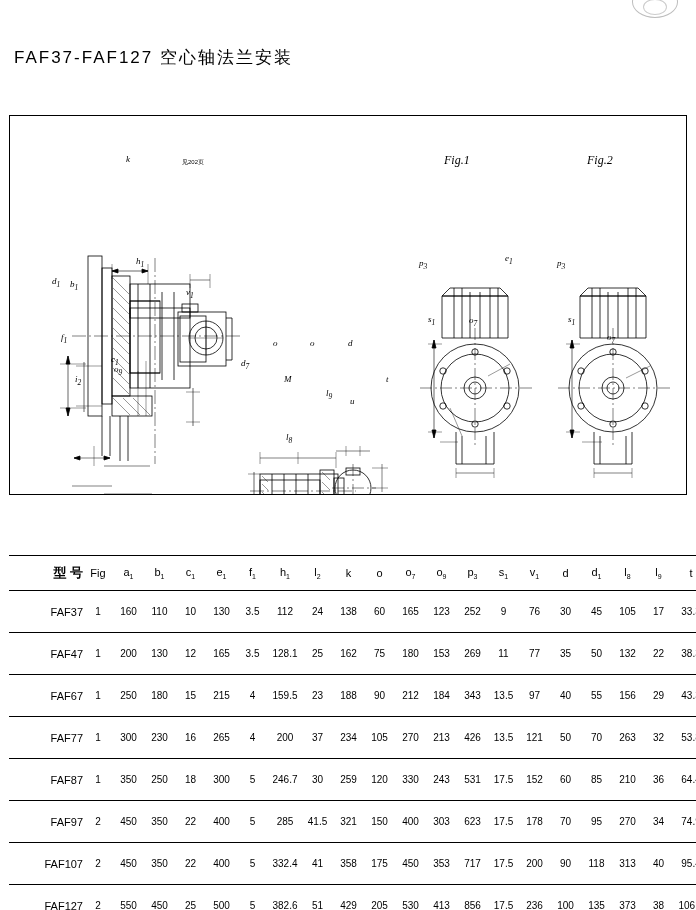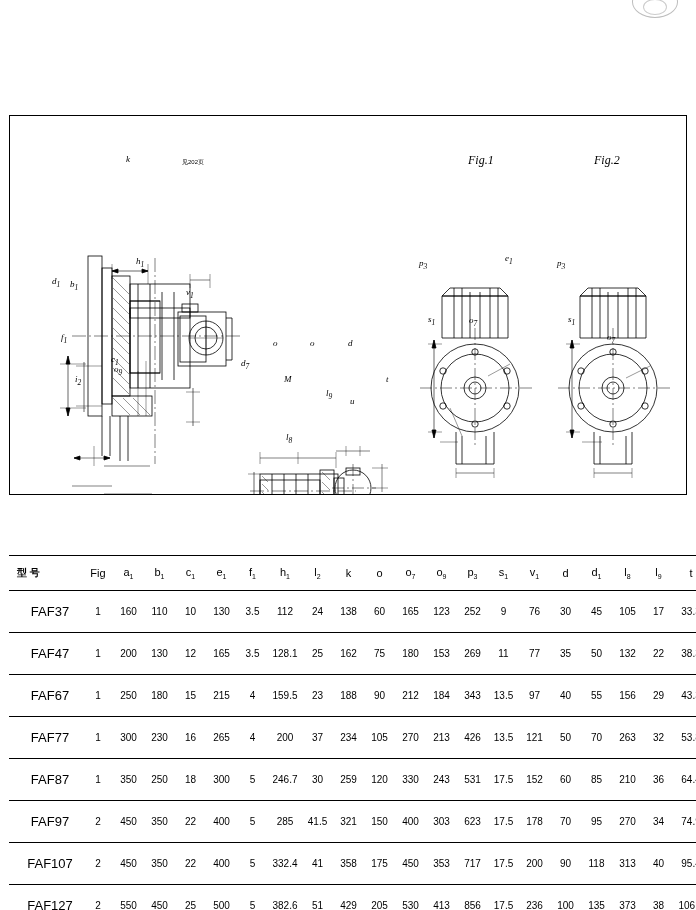--- a/index.html
+++ b/index.html
@@ -106,47 +106,48 @@
     font-weight: normal;
     font-family: "Liberation Sans", sans-serif;
   }
   table.spec thead th {
     border-top: 1px solid #000000;
     border-bottom: 1px solid #000000;
     height: 34px;
     font-size: 11px;
   }
   table.spec thead th.model-head {
-    font-size: 10px;
+    font-size: 13px;
     font-weight: 700;
-    text-align: left;
+    text-align: right;
     padding-left: 8px;
   }
   table.spec tbody td.model-cell {
-    text-align: center;
+    text-align: right;
     padding-left: 8px;
-    font-size: 13px;
+    font-size: 11px;
   }
   table.spec th sub, table.spec td sub {
     font-size: 7px;
   }
   .col-model { width: 74px; }
   .col-fig { width: 30px; }
   .col-n { width: 31px; }
   .col-wide { width: 34px; }
 </style>
 </head>
 <body>
 
 <div class="page">
 
   <div class="corner-mark">
     <div class="inner"></div>
   </div>
 
+  <div class="title">FAF37-FAF127 空心轴法兰安装</div>
 
   <div class="figure-box">
 
     <svg class="drawing" viewBox="0 0 676 378">
       <g stroke="#000" fill="none" stroke-width="0.8">
 
         <rect x="78" y="140" width="14" height="160"></rect>
         <rect x="92" y="152" width="10" height="136"></rect>
 
         <rect x="102" y="160" width="18" height="120"></rect>
@@ -331,22 +332,22 @@
         <path d="M562 224 L562 322" stroke-width="0.6"></path>
         <path d="M562 224 l-2 8 h4 z" fill="#000"></path>
         <path d="M562 322 l-2 -8 h4 z" fill="#000"></path>
         <path d="M584 352 L584 362 M622 352 L622 362" stroke-width="0.4"></path>
         <path d="M584 357 L622 357" stroke-width="0.5"></path>
         <path d="M616 262 L640 250" stroke-width="0.4"></path>
         <path d="M572 326 L592 326" stroke-width="0.4"></path>
       </g>
     </svg>
 
-    <div class="fig-label" style="left:458px; top:37px;text-align:center;">Fig.1</div>
-    <div class="fig-label" style="left:577px; top:37px;margin-left:7px;">Fig.2</div>
+    <div class="fig-label" style="left:434px; top:37px;text-align:center;">Fig.1</div>
+    <div class="fig-label" style="left:577px; top:37px;">Fig.2</div>
     <div class="tiny-cn" style="left:172px; top:42px;">见202页</div>
 
     <div class="dim-text" style="left:116px; top:38px;">k</div>
 
     <div class="dim-text" style="left:126px; top:140px;"><span>h</span><sub>1</sub></div>
     <div class="dim-text" style="left:42px; top:160px;"><span>d</span><sub>1</sub></div>
     <div class="dim-text" style="left:60px; top:163px;text-align:center;"><span>b</span><sub>1</sub></div>
     <div class="dim-text" style="left:176px; top:171px;"><span>v</span><sub>1</sub></div>
     <div class="dim-text" style="left:51px; top:216px;"><span>f</span><sub>1</sub></div>
     <div class="dim-text" style="left:101px; top:238px;"><span>c</span><sub>1</sub></div>

